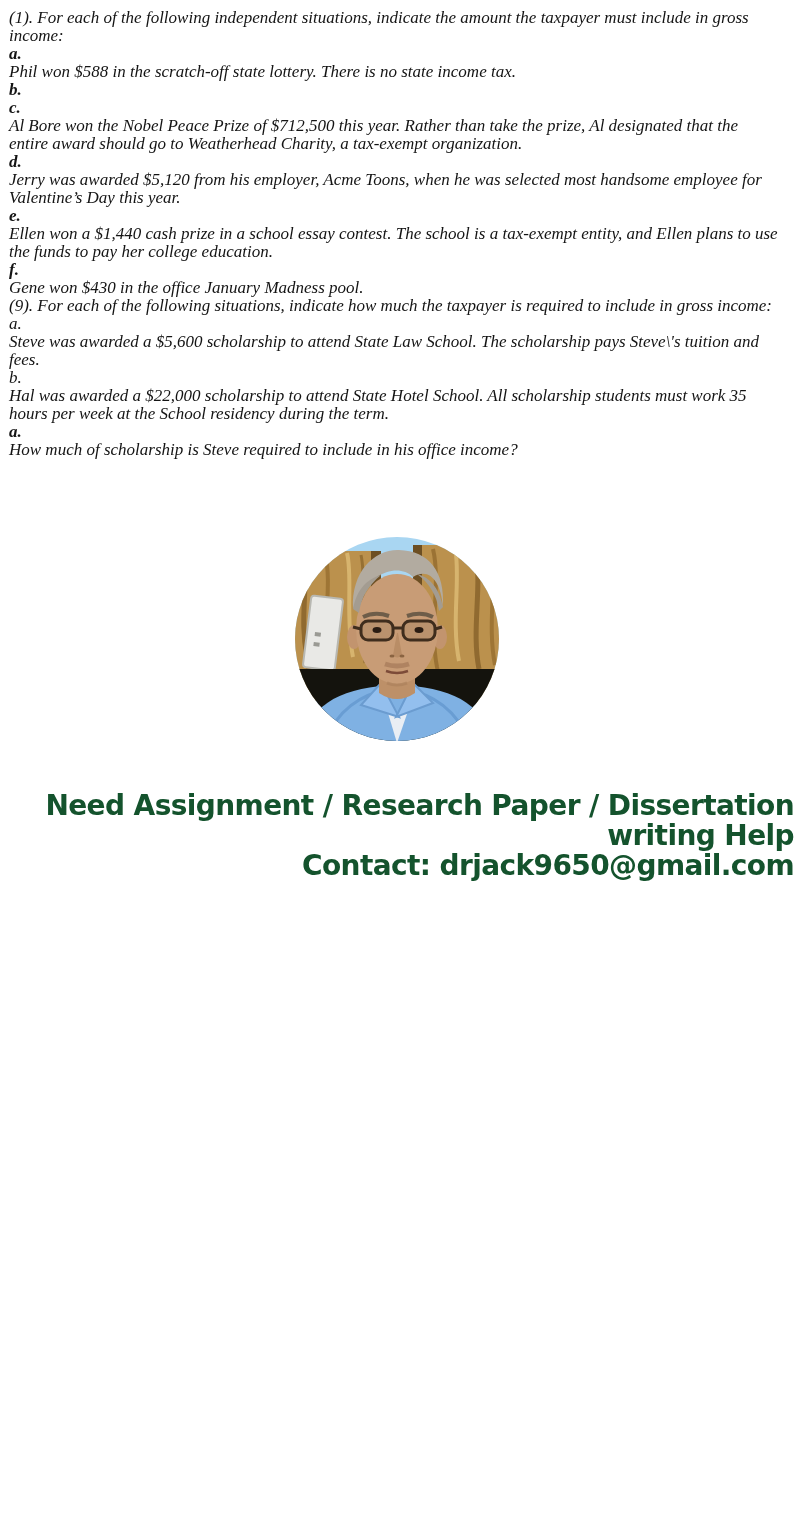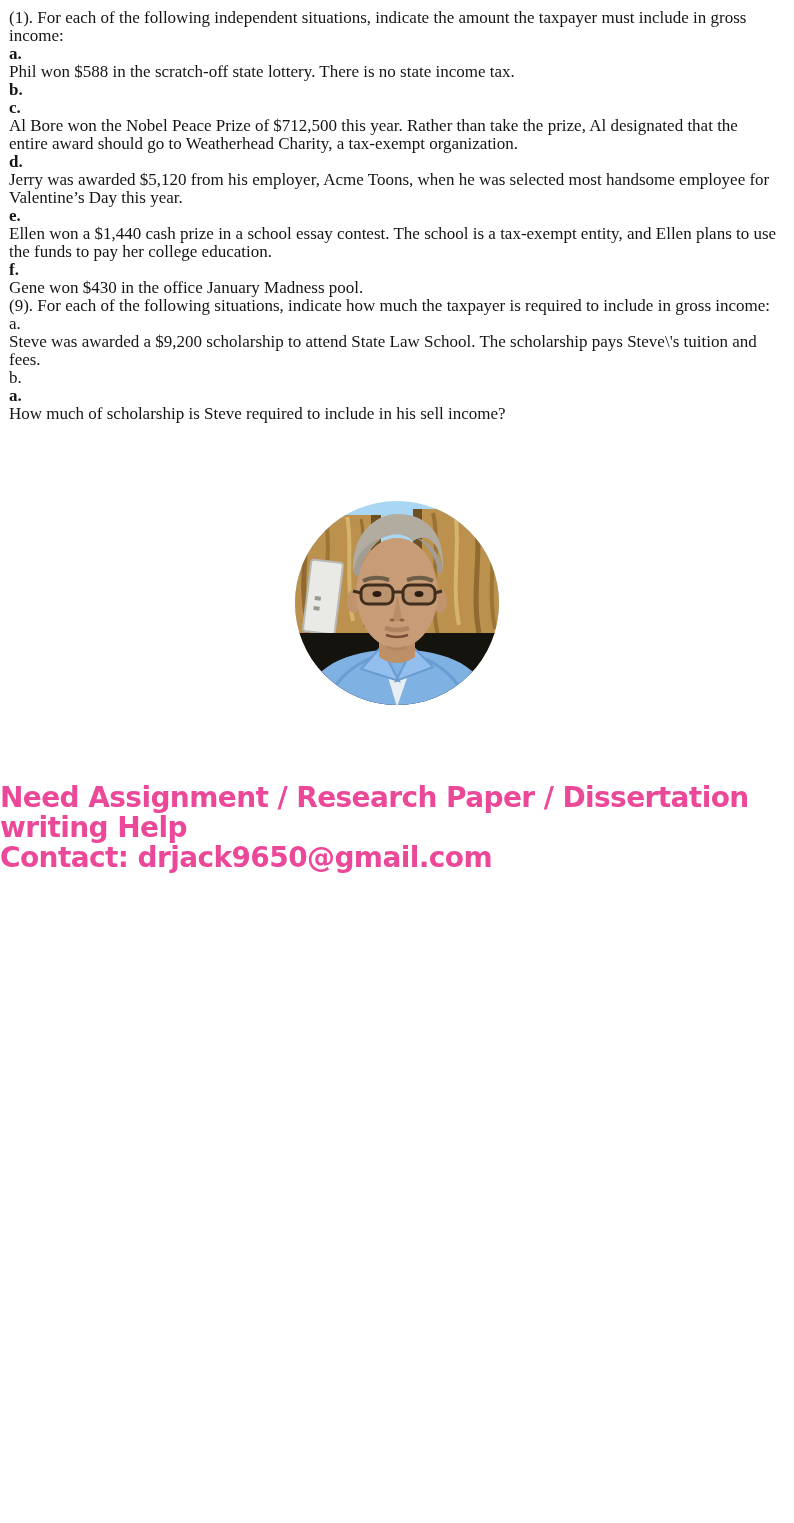--- a/index.html
+++ b/index.html
@@ -8,40 +8,40 @@
     min-height: 1523px;
     background: #ffffff;
     color: #141414;
     font-family: "Liberation Serif", "DejaVu Serif", serif;
   }
   .doc {
     padding: 9px 14px 0 9px;
     font-size: 17px;
     line-height: 18px;
   }
-  .doc p { margin: 0; }
+  .doc p { margin: 0; font-style: italic; }
   .lbl-bold { font-weight: bold; }
   .gap-s { margin-top: 16px; }   
   .gap-l { margin-top: 68px; }   
   .gap-m { margin-top: 50px; }   
   .avatar-wrap {
     margin: 78px auto 0 auto;
     width: 204px;
     height: 204px;
   }
   .avatar-wrap svg { display: block; }
   .footer {
-    margin-top: 78px;
-    text-align: left;
+    margin-top: 50px;
+    text-align: right;
     font-family: "DejaVu Sans", "Liberation Sans", sans-serif;
     font-weight: bold;
     font-size: 28px;
     line-height: 30px;
     letter-spacing: -0.6px;
-    color: #ec4899;
+    color: #14532d;
     padding-bottom: 28px;
   }
 </style>
 </head>
 <body>
 
 <div class="doc">
 
   <p>(1). For each of the following independent situations, indicate the amount the taxpayer must include in gross income:</p>
 
@@ -58,26 +58,27 @@
 
   <p class="lbl-bold gap-l">e.</p>
   <p class="gap-s">Ellen won a $1,440 cash prize in a school essay contest. The school is a tax-exempt entity, and Ellen plans to use the funds to pay her college education.</p>
 
   <p class="lbl-bold gap-l">f.</p>
   <p class="gap-s">Gene won $430 in the office January Madness pool.</p>
 
   <p class="gap-m">(9). For each of the following situations, indicate how much the taxpayer is required to include in gross income:</p>
 
   <p class="gap-m">a.</p>
-  <p class="gap-s">Steve was awarded a $9,200 scholarship to attend State Law School. The scholarship pays Steve\'s tuition and fees.</p>
+  <p class="gap-s">Steve was awarded a $5,600 scholarship to attend State Law School. The scholarship pays Steve\'s tuition and fees.</p>
 
   <p class="gap-s">b.</p>
+  <p class="gap-s">Hal was awarded a $22,000 scholarship to attend State Hotel School. All scholarship students must work 35 hours per week at the School residency during the term.</p>
 
   <p class="lbl-bold gap-s">a.</p>
-  <p class="gap-s">How much of scholarship is Steve required to include in his sell income?</p>
+  <p class="gap-s">How much of scholarship is Steve required to include in his office income?</p>
 
 </div>
 
 <div class="avatar-wrap">
   <svg width="204" height="204" viewBox="0 0 204 204" xmlns="http://www.w3.org/2000/svg">
     <defs>
       <clipPath id="circleClip">
           <circle cx="102" cy="102" r="102"></circle>
         </clipPath>
     </defs>

